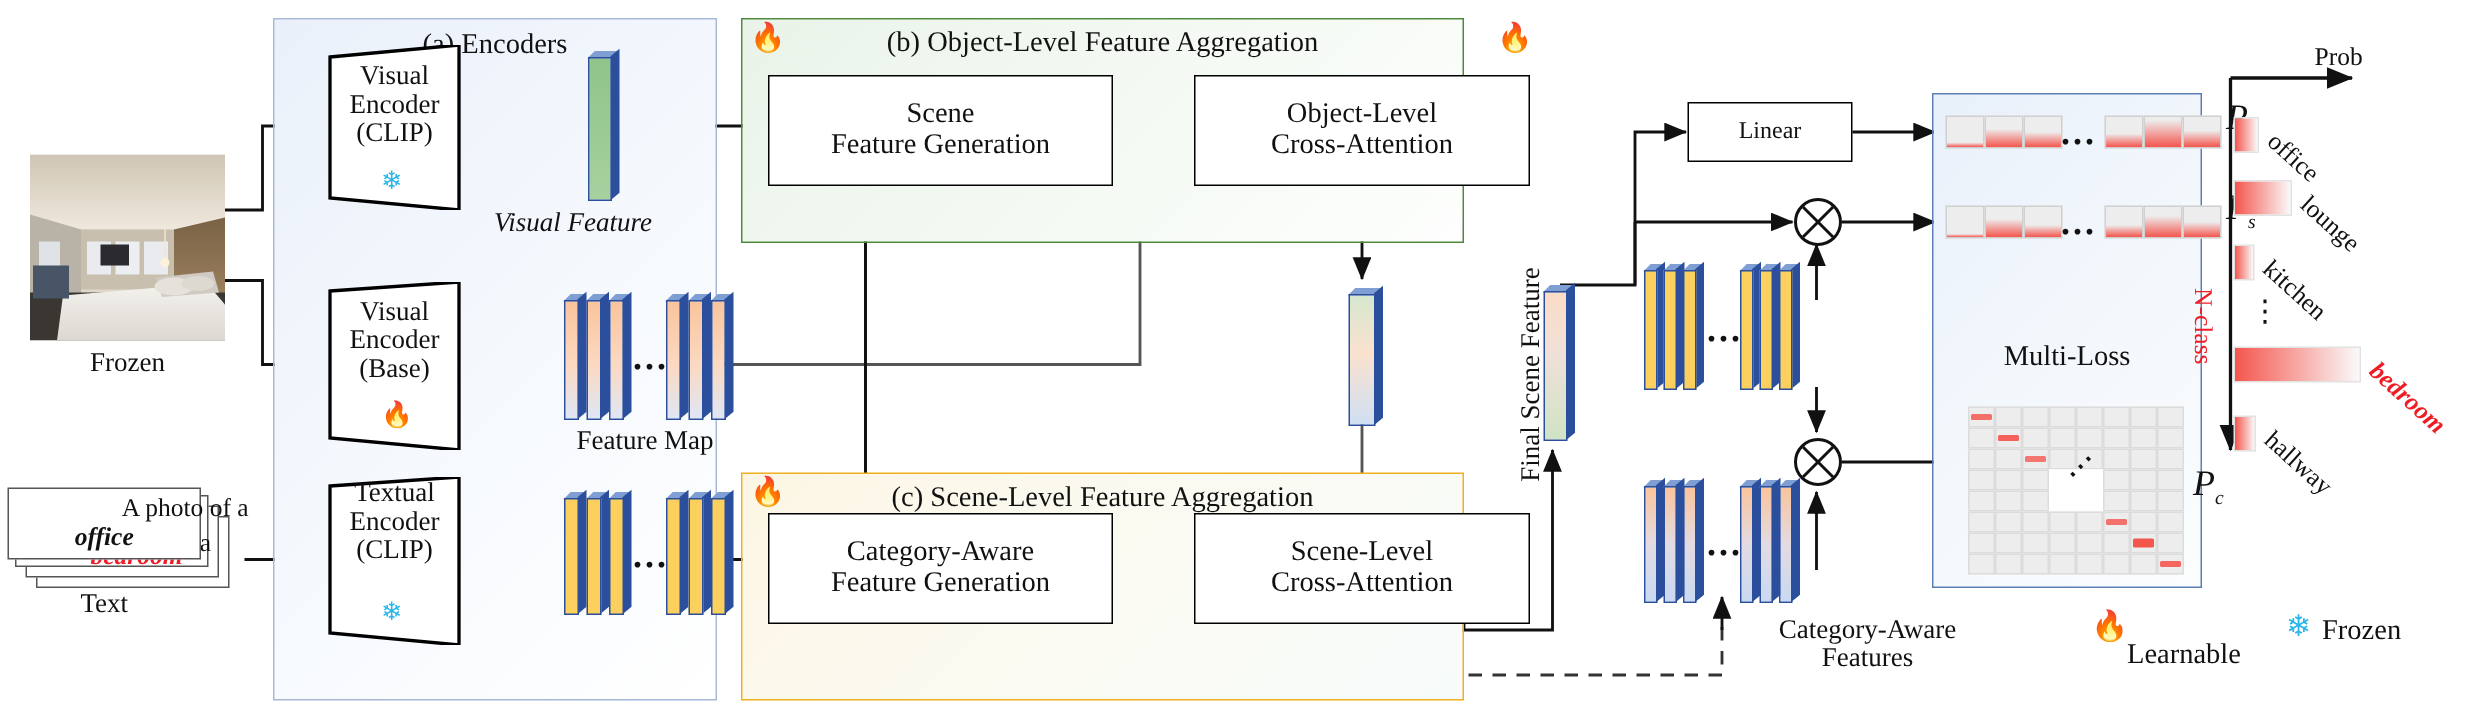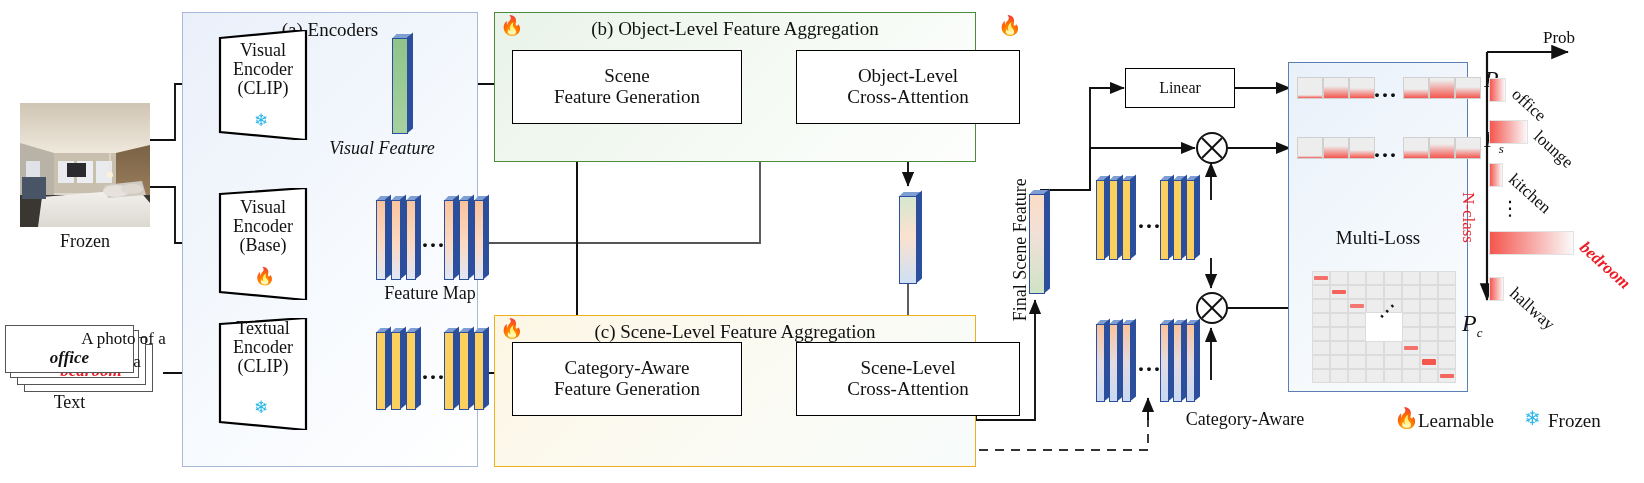--- a/index.html
+++ b/index.html
@@ -480,20 +480,21 @@
         <div class="face" style="background:linear-gradient(to bottom,#fac49c,#e3dbe3 50%,#c9d9f2);"></div>
       </div>
     <div class="slab" style="left:90px;top:0;width:9px;height:82px;">
         <div class="top"></div>
         <div class="side"></div>
         <div class="face" style="background:linear-gradient(to bottom,#fac49c,#e3dbe3 50%,#c9d9f2);"></div>
       </div>
   </div>
   <div class="lbl w" style="left:1160px;top:410px;width:170px;text-align:center;">
     <div>Category-Aware</div>
+    <div>Features</div>
   </div>
 
   <div class="ml" style="left:1288px;top:62px;width:180px;height:330px;"></div>
   <div class="lbl" style="left:1288px;top:228px;width:180px;font-size:19px;">Multi-Loss</div>
 
   <div class="cellrow" id="row-l-left" style="left:1297px;top:77px;">
       <div class="cell">
         <i style="height: 15%;"></i>
       </div>
       <div class="cell">
@@ -639,17 +640,17 @@
       <div class="pbar" style="left: 0px; top: 175px; width: 85px;"></div>
       <div class="pcls hl" style="left: 93px; top: 179px; transform: rotate(42deg);">bedroom</div>
       <div class="pbar" style="left: 0px; top: 221px; width: 15px;"></div>
       <div class="pcls" style="left: 23px; top: 225px; transform: rotate(42deg);">hallway</div>
     </div>
   <div class="axlbl" style="left:1543px;top:28px;">Prob</div>
   <div class="axlbl nclass" style="left:1478px;top:192px;transform:rotate(90deg);transform-origin:0 0;">N-class</div>
   <div class="vdots" style="left:1500px;top:198px;width:16px;font-size:20px;line-height:1;">⋮</div>
 
   <div class="ico" style="left:1394px;top:408px;font-size:20px;">🔥</div>
-  <div class="legend" style="left:1418px;top:410px;font-family:Liberation Serif, serif;">Learnable</div>
+  <div class="legend" style="left:1418px;top:426px;font-family:Liberation Serif, serif;">Learnable</div>
   <div class="ico" style="left:1524px;top:408px;font-size:20px;color:#29b6e8;">❄</div>
   <div class="legend" style="left:1548px;top:410px;">Frozen</div>
 
 </div>
 
 </body></html>

